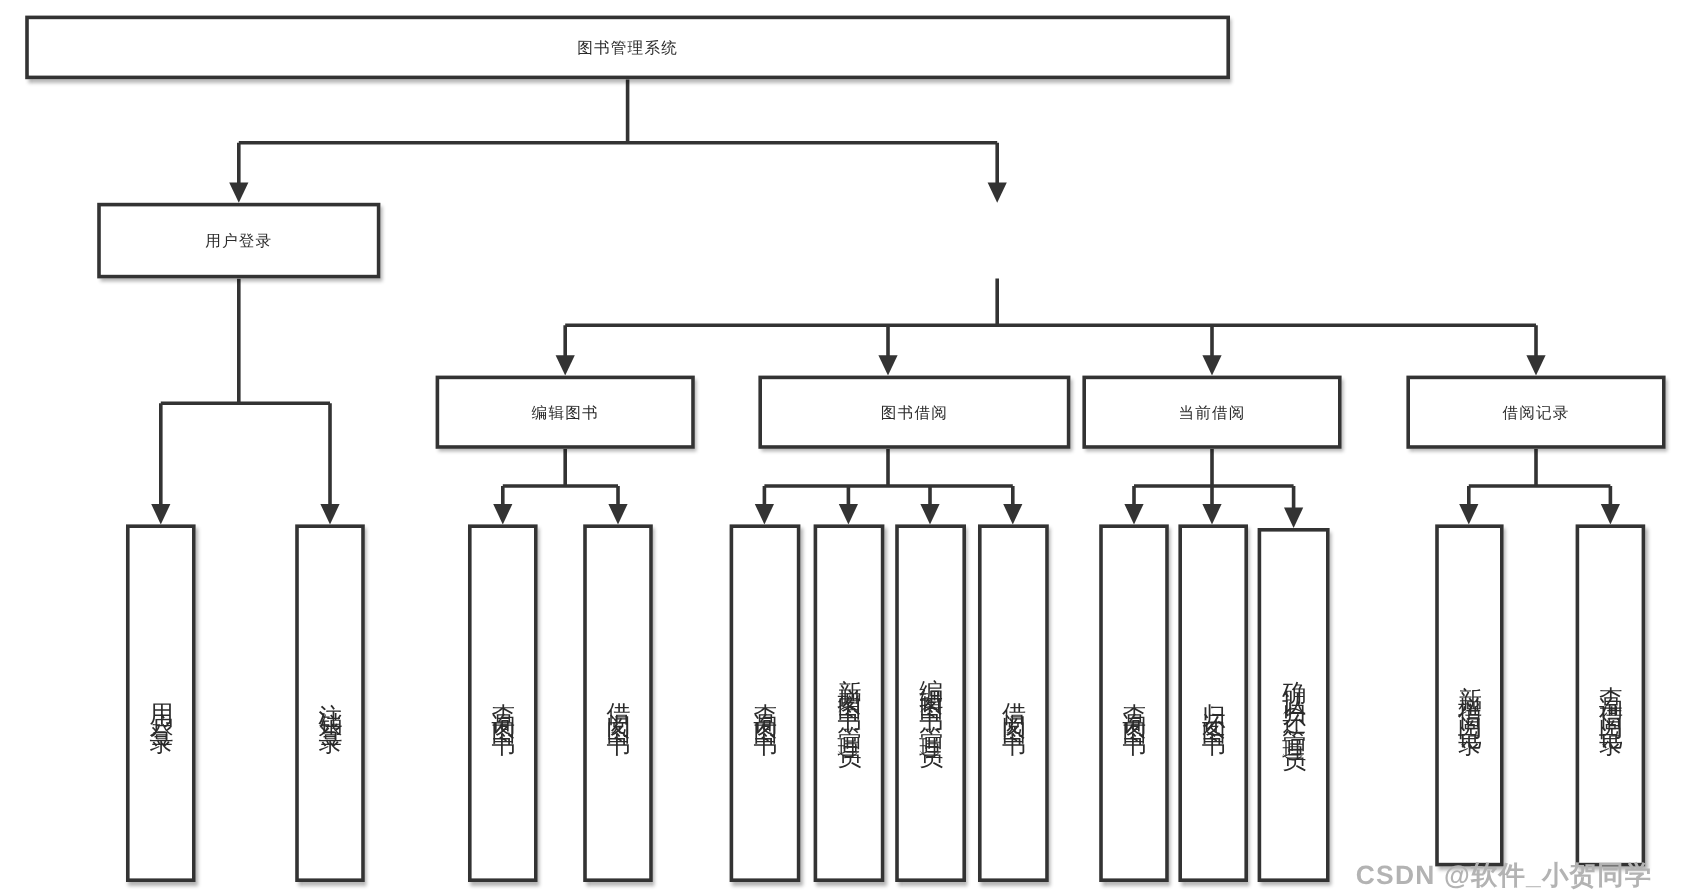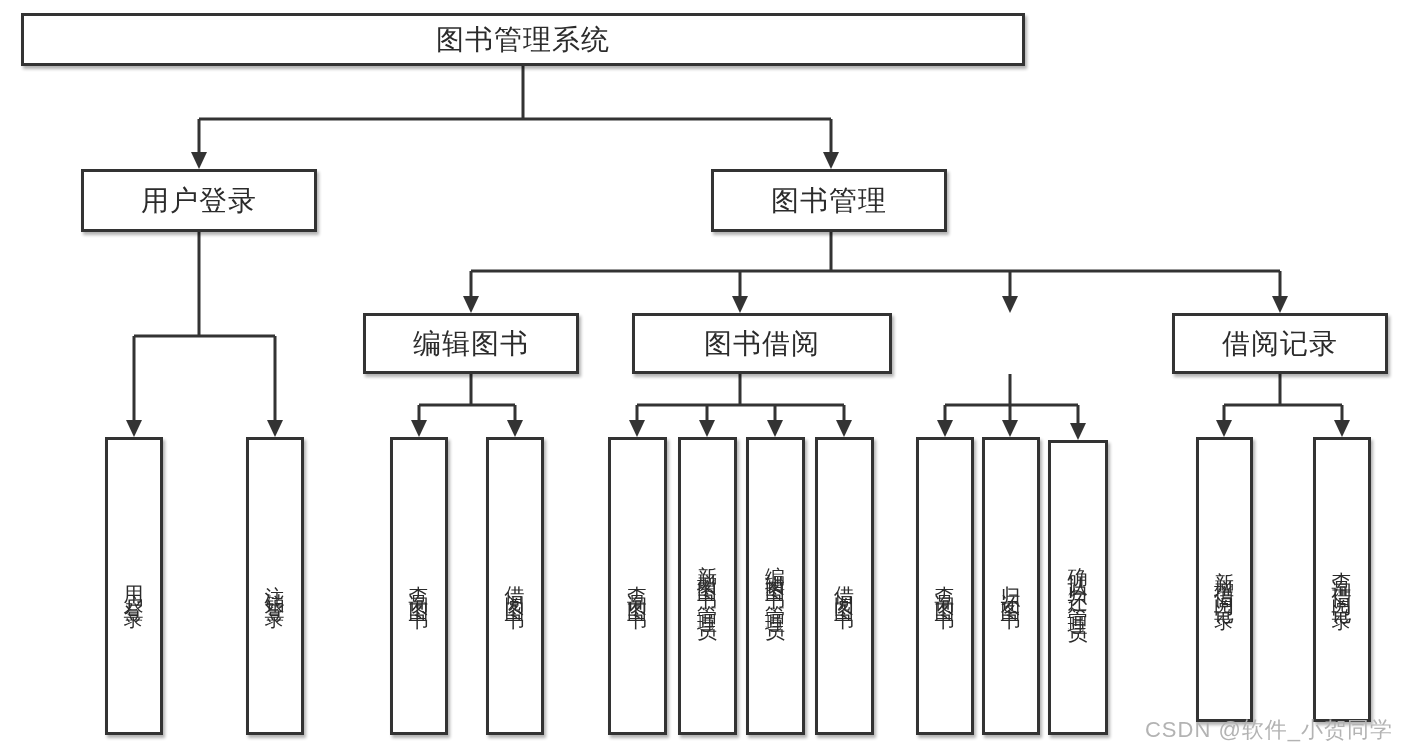--- a/index.html
+++ b/index.html
@@ -26,40 +26,41 @@
     box-sizing: border-box;
     background: #ffffff;
     border: 3px solid #333333;
     display: flex;
     align-items: center;
     justify-content: center;
     box-shadow: 2px 3px 3px rgba(0,0,0,0.30);
     z-index: 1;
   }
   .node span {
-    font-size: 28px;
+    font-size: 13px;
     color: #2b2b2b;
     letter-spacing: 1px;
     white-space: nowrap;
   }
   .leaf span {
     writing-mode: vertical-rl;
     letter-spacing: 8px;
     line-height: 1;
     font-size: 20px;
   }
   .watermark {
     position: absolute;
-    right: 12px;
+    right: 28px;
     bottom: 2px;
     font-size: 22px;
     letter-spacing: 1px;
     color: #b3b3b3;
     z-index: 2;
     white-space: nowrap;
+    font-weight: bold;
   }
 </style>
 </head>
 <body>
 
 <div class="canvas">
 
   <svg class="connectors" width="1405" height="747" viewBox="0 0 1405 747">
     <path fill="none" stroke="#333333" stroke-width="3" d="M523 66 V119 M199 119 H831 M199 119 V155 M831 119 V155
              M199 232 V336 M134 336 H275 M134 336 V423 M275 336 V423
@@ -91,29 +92,29 @@
     </g>
   </svg>
 
   <div class="node" style="left:21px; top:13px; width:1004px; height:53px">
     <span>图书管理系统</span>
   </div>
 
   <div class="node" style="left:81px; top:169px; width:236px; height:63px">
     <span>用户登录</span>
   </div>
-  <div class="node" style="left:711px; top:169px; width:236px; height:63px">
-    <span>图书管理</span>
-  </div>
 
   <div class="node" style="left:363px; top:313px; width:216px; height:61px">
     <span>编辑图书</span>
   </div>
   <div class="node" style="left:632px; top:313px; width:260px; height:61px">
     <span>图书借阅</span>
+  </div>
+  <div class="node" style="left:902px; top:313px; width:216px; height:61px">
+    <span>当前借阅</span>
   </div>
   <div class="node" style="left:1172px; top:313px; width:216px; height:61px">
     <span>借阅记录</span>
   </div>
 
   <div class="node leaf" style="left:105px; top:437px; width:58px; height:298px">
     <span>用户登录</span>
   </div>
   <div class="node leaf" style="left:246px; top:437px; width:58px; height:298px">
     <span>注销登录</span>

